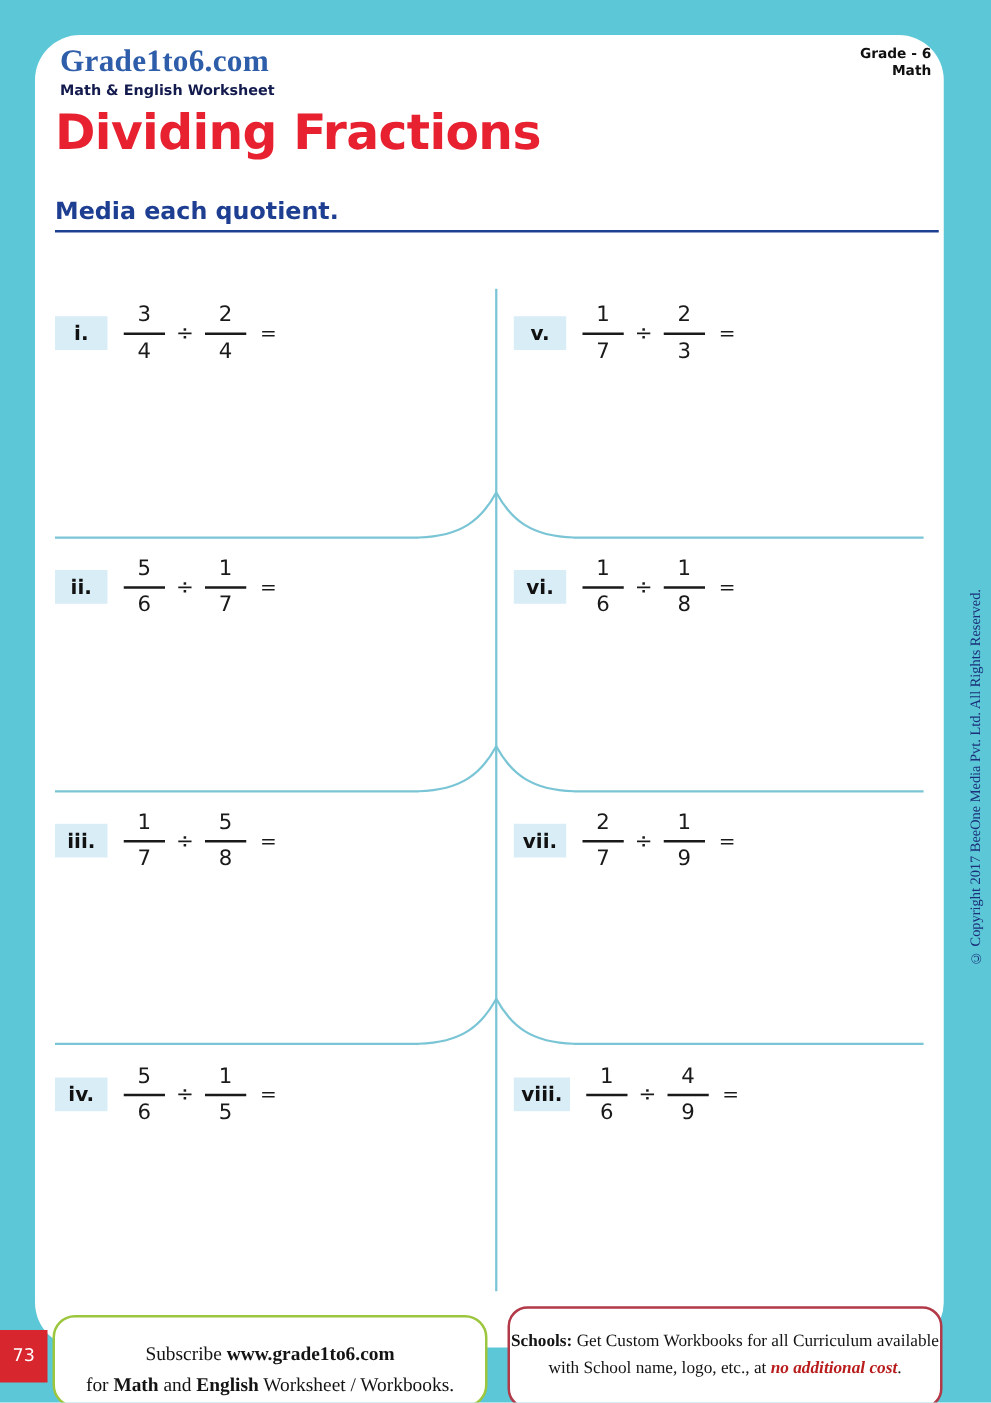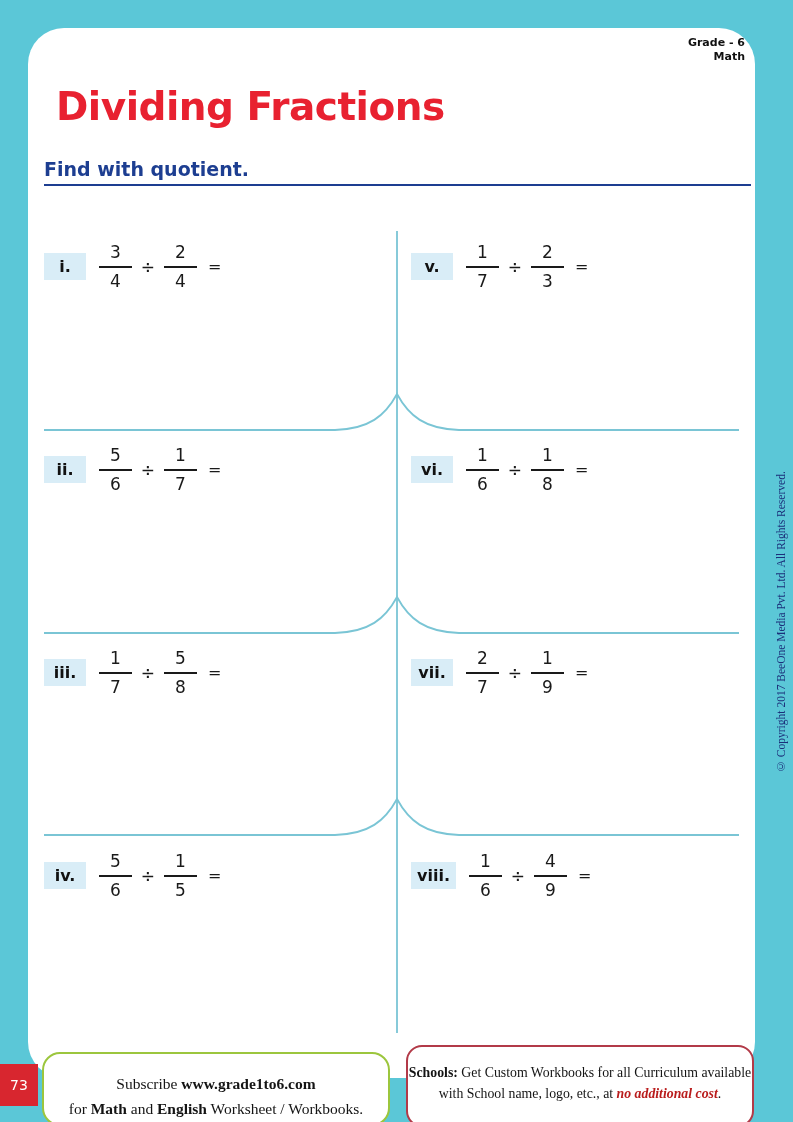--- a/index.html
+++ b/index.html
@@ -13,21 +13,21 @@
     position:absolute;left:28px;top:28px;width:727px;height:1050px;
     background:#ffffff;border-radius:36px;
   }
   
   .logo-block{position:absolute;left:20px;top:8px;}
   .logo{font-family:"Liberation Serif","DejaVu Serif",serif;font-weight:bold;
         font-size:25px;color:#2e5da9;letter-spacing:0.2px;}
   .logo-sub{font-size:11.5px;font-weight:bold;color:#131b4e;margin-top:1px;}
   .grade-block{position:absolute;right:10px;top:8px;text-align:right;
         font-weight:bold;font-size:11px;color:#101010;line-height:1.25;}
-  .title{position:absolute;left:28px;top:56px;
+  .title{position:absolute;left:16px;top:56px;
         font-size:39px;font-weight:bold;color:#e82130;letter-spacing:-0.5px;}
   .instruction{position:absolute;left:16px;top:130px;
         font-size:19px;font-weight:bold;color:#1d3e91;}
   .instruction-rule{position:absolute;left:16px;top:156px;width:707px;height:0;
         border-top:2px solid #1d3e91;}
   
   .problems{position:absolute;left:16px;top:197px;width:695px;height:815px;}
   .grid{display:grid;grid-template-columns:353px 342px;grid-auto-rows:203px;
         position:relative;z-index:2;}
   .cell{padding-top:16px;}
@@ -61,28 +61,32 @@
         writing-mode:vertical-rl;transform:rotate(180deg);
         font-family:"Liberation Serif","DejaVu Serif",serif;
         font-size:11.5px;color:#1b2f7a;white-space:nowrap;
         display:flex;align-items:center;}
 </style>
 </head>
 <body>
 
 <div class="sheet">
 
+  <div class="logo-block">
+    <div class="logo">Grade1to6.com</div>
+    <div class="logo-sub">Math &amp; English Worksheet</div>
+  </div>
 
   <div class="grade-block">
     <div>Grade - 6</div>
     <div>Math</div>
   </div>
 
   <div class="title">Dividing Fractions</div>
-  <div class="instruction">Find with quotient.</div>
+  <div class="instruction">Media each quotient.</div>
   <div class="instruction-rule"></div>
 
   <div class="problems">
     <svg class="dividers" width="695" height="815" viewBox="0 0 695 815" fill="none">
       <path d="M353 6 V808" stroke-width="1.8" stroke="#7ac5d5"></path>
       <path d="M0 205 H291 C325 204 341 191 353 169 C365 191 381 204 415 205 H695" stroke-width="1.8" stroke="#7ac5d5"></path>
       <path d="M0 408 H291 C325 407 341 394 353 372 C365 394 381 407 415 408 H695" stroke-width="1.8" stroke="#7ac5d5"></path>
       <path d="M0 610 H291 C325 609 341 596 353 574 C365 596 381 609 415 610 H695" stroke-width="1.8" stroke="#7ac5d5"></path>
     </svg>
 

